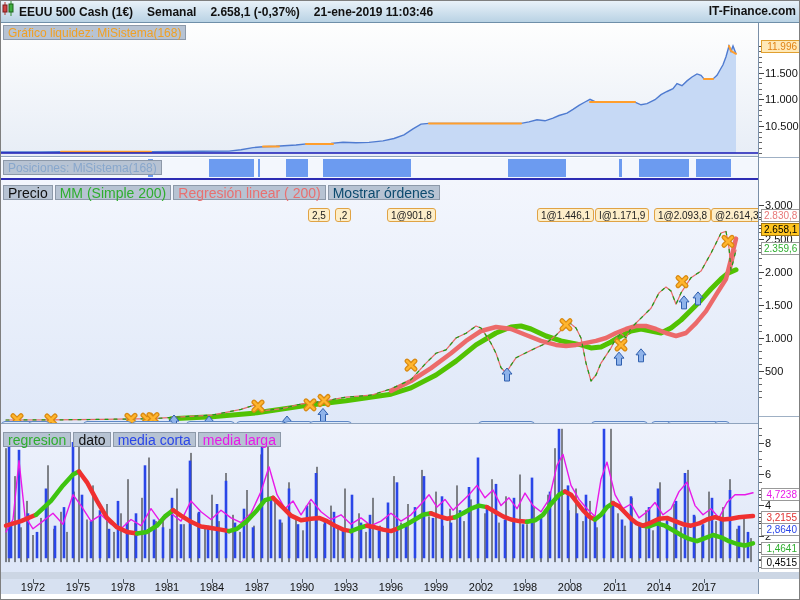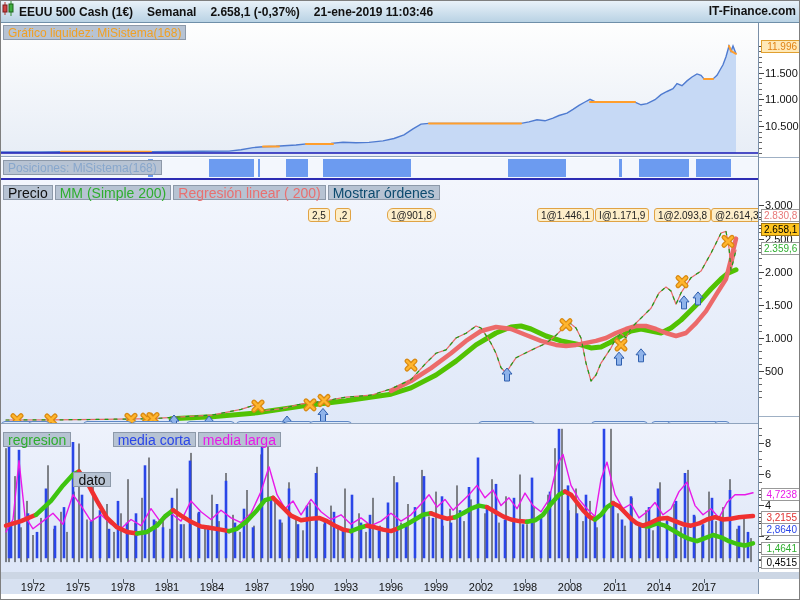--- a/index.html
+++ b/index.html
@@ -113,21 +113,21 @@
     <div id="p3" class="panel">
       <div class="chiprow" style="top:5px;" id="price-legend">
           <span class="chip" style="color: rgb(17, 17, 17);">Precio</span>
           <span class="chip" style="color: rgb(47, 174, 47);">MM (Simple 200)</span>
           <span class="chip" style="color: rgb(232, 112, 112);">Regresión linear ( 200)</span>
           <span class="chip" style="color: #0c4a6e;">Mostrar órdenes</span>
         </div>
       <div id="top-labels">
           <div class="tl" style="left: 307px; top: 28px;">2,5</div>
           <div class="tl" style="left: 334px; top: 28px;">,2</div>
-          <div class="tl" style="left: 386px; top: 28px; border-radius: 6px;">1@901,8</div>
+          <div class="tl" style="left: 386px; top: 28px;">1@901,8</div>
           <div class="tl" style="left: 536px; top: 28px;">1@1.446,1</div>
           <div class="tl" style="left: 594px; top: 28px;">I@1.171,9</div>
           <div class="tl" style="left: 653px; top: 28px;">1@2.093,8</div>
           <div class="tl" style="left: 710px; top: 28px;">@2.614,3</div>
         </div>
       <div id="watermark">IT-Finance.com</div>
       <div id="bottom-labels">
           <div class="bl" style="left: 0px; top: 241px;">@91,2</div>
           <div class="bl" style="left: 27px; top: 241px;">8,7</div>
           <div class="bl" style="left: 82px; top: 241px;">1@105,7</div>
@@ -219,21 +219,21 @@
               <path d="M723,57.30200000000002 L731,65.30200000000002 M723,65.30200000000002 L731,57.30200000000002" stroke="#d98a12" stroke-width="5" stroke-linecap="round" fill="none"></path>
               <path d="M723,57.30200000000002 L731,65.30200000000002 M723,65.30200000000002 L731,57.30200000000002" stroke="#ffb52e" stroke-width="2.4" stroke-linecap="round" fill="none"></path>
             </g>
           </g>
         </svg>
       </div>
 
     <div id="p4" class="panel">
       <div class="chiprow" style="top:8px;" id="ind-legend">
           <span class="chip" style="color: rgb(47, 174, 47);">regresion</span>
-          <span class="chip" style="color: rgb(17, 17, 17); margin-top: 40px;">dato</span>
+          <span class="chip" style="color: rgb(17, 17, 17);">dato</span>
           <span class="chip" style="color: rgb(42, 70, 232);">media corta</span>
           <span class="chip" style="color: rgb(232, 25, 232);">media larga</span>
         </div>
     <svg width="757" height="153" viewBox="0 0 757 153">
           <g>
             <line x1="5" y1="138.125" x2="5" y2="24.2" stroke="#151515" stroke-width="1"></line>
             <line x1="8" y1="138.125" x2="8" y2="93.9" stroke="#151515" stroke-width="1"></line>
             <line x1="14" y1="138.125" x2="14" y2="52.1" stroke="#151515" stroke-width="1"></line>
             <line x1="20" y1="138.125" x2="20" y2="103.3" stroke="#151515" stroke-width="1"></line>
             <line x1="26" y1="138.125" x2="26" y2="76.9" stroke="#151515" stroke-width="1"></line>

